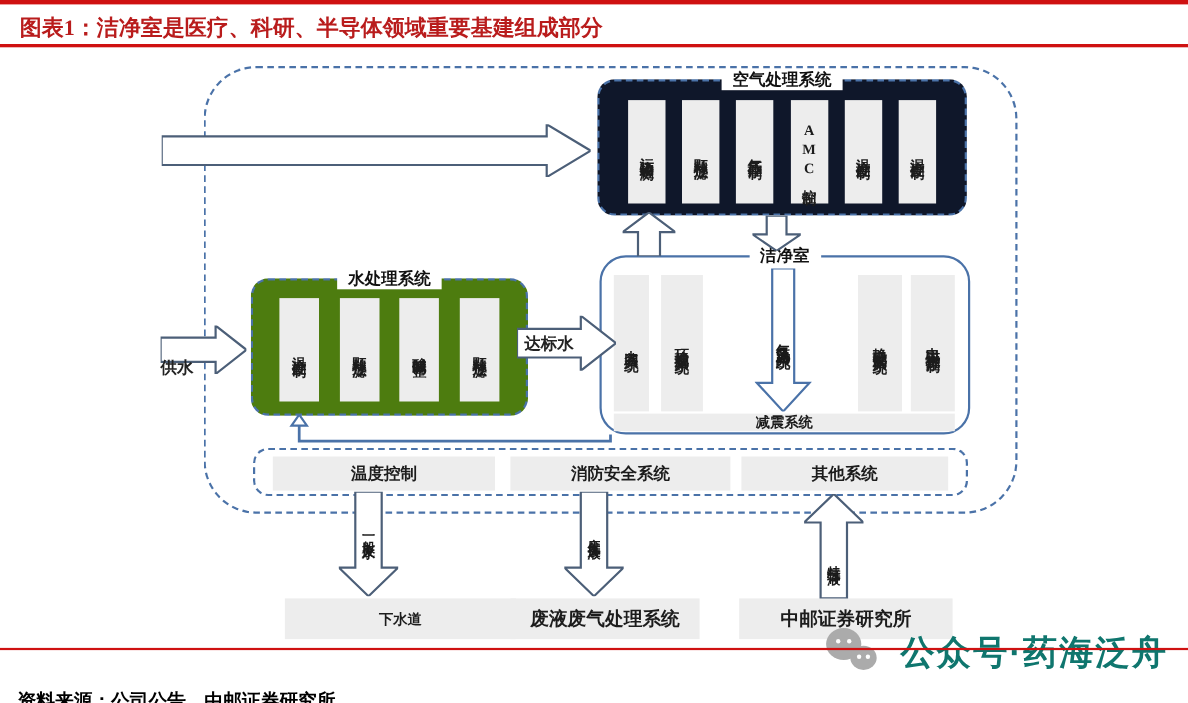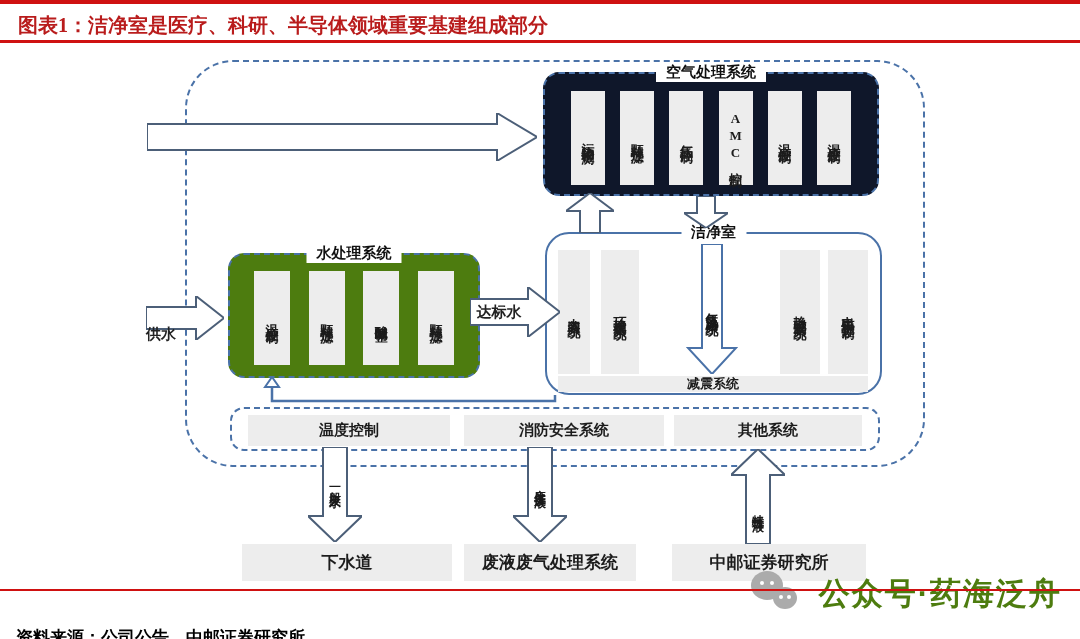--- a/index.html
+++ b/index.html
@@ -11,21 +11,21 @@
   .vtext{writing-mode:vertical-rl;text-orientation:upright;letter-spacing:2px;line-height:1;}
   .dashedbox{border:2px dashed #4a72a8;border-radius:16px;box-sizing:border-box;}
   .boxlabel{position:absolute;top:-11px;left:50%;transform:translateX(-50%);background:#fff;
             padding:0 10px;font-size:15px;font-weight:700;white-space:nowrap;color:#111;}
   .arrowlabel{position:absolute;font-size:15px;font-weight:600;color:#222;white-space:nowrap;}
   .colbox{font-size:13px;font-weight:600;}
   .rowbox{font-size:15px;font-weight:600;}
   svg{display:block;}
   .outline{fill:#ffffff;stroke:#4c5f78;stroke-width:2;stroke-linejoin:miter;}
   .outlineblue{fill:#ffffff;stroke:#4a72a8;stroke-width:2;stroke-linejoin:miter;}
-  .watermark{display:flex;align-items:center;gap:16px;color:#4d7c0f;}
+  .watermark{display:flex;align-items:center;gap:16px;color:#0f766e;}
   .wm-text{font-size:31px;font-weight:700;letter-spacing:2px;font-family:"Liberation Sans","DejaVu Sans",sans-serif;}
   .wm-icon{position:relative;width:52px;height:46px;}
   .wm-big{position:absolute;left:0;top:0;width:32px;height:29px;border-radius:50%;background:#ababab;}
   .wm-small{position:absolute;left:22px;top:16px;width:24px;height:22px;border-radius:50%;background:#ababab;}
   .wm-eye{position:absolute;width:4px;height:4px;border-radius:50%;background:#fff;}
 </style>
 </head>
 <body>
 
 <div class="abs redline" style="left:0;top:4;width:1080px;height:4px;"></div>
@@ -127,21 +127,21 @@
   </svg>
   <div class="vtext abs" style="left:0;top:6px;width:54px;height:62px;display:flex;align-items:center;justify-content:center;font-size:12px;font-weight:600;">废气废液</div>
 </div>
 <div class="abs" style="left:731px;top:449px;z-index:3;">
   <svg width="54" height="95" viewBox="0 0 54 95">
     <polygon class="outline" points="15,95 15,26 0,26 27,0 54,26 39,26 39,95"></polygon>
   </svg>
   <div class="vtext abs" style="left:0;top:28px;width:54px;height:62px;display:flex;align-items:center;justify-content:center;font-size:12px;font-weight:600;">特气特液</div>
 </div>
 
-<div class="graybox abs" style="left:242px;top:544px;width:210px;height:37px;font-size:17px;font-weight:600;">下水道</div>
+<div class="graybox abs" style="left:259px;top:544px;width:210px;height:37px;font-size:13px;font-weight:600;">下水道</div>
 <div class="graybox abs" style="left:464px;top:544px;width:172px;height:37px;font-size:17px;font-weight:600;">废液废气处理系统</div>
 <div class="graybox abs" style="left:672px;top:544px;width:194px;height:37px;font-size:17px;font-weight:600;">中邮证券研究所</div>
 
 <div class="abs watermark" style="right:18px;top:571px;z-index:1;">
   <div class="wm-icon">
     <div class="wm-big">
       <div class="wm-eye" style="left:9px;top:10px;"></div>
       <div class="wm-eye" style="left:19px;top:10px;"></div>
     </div>
     <div class="wm-small">

